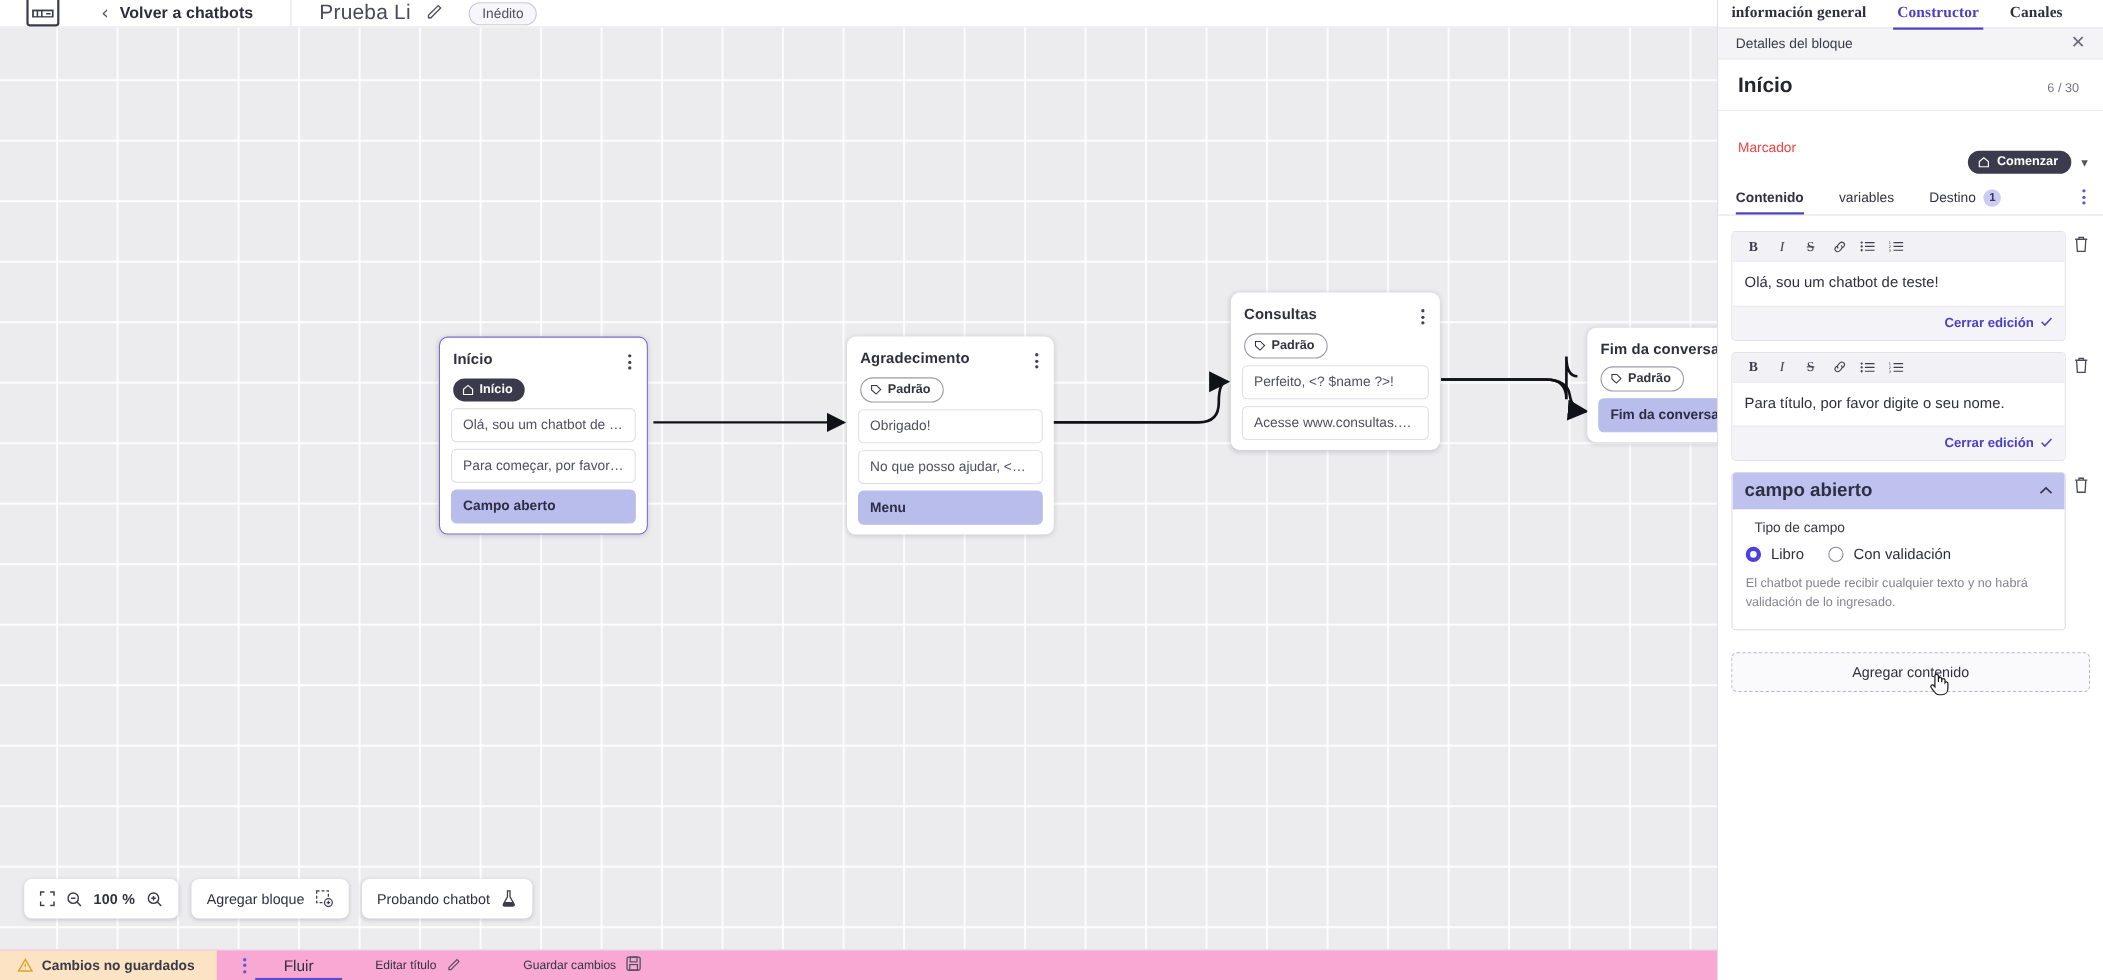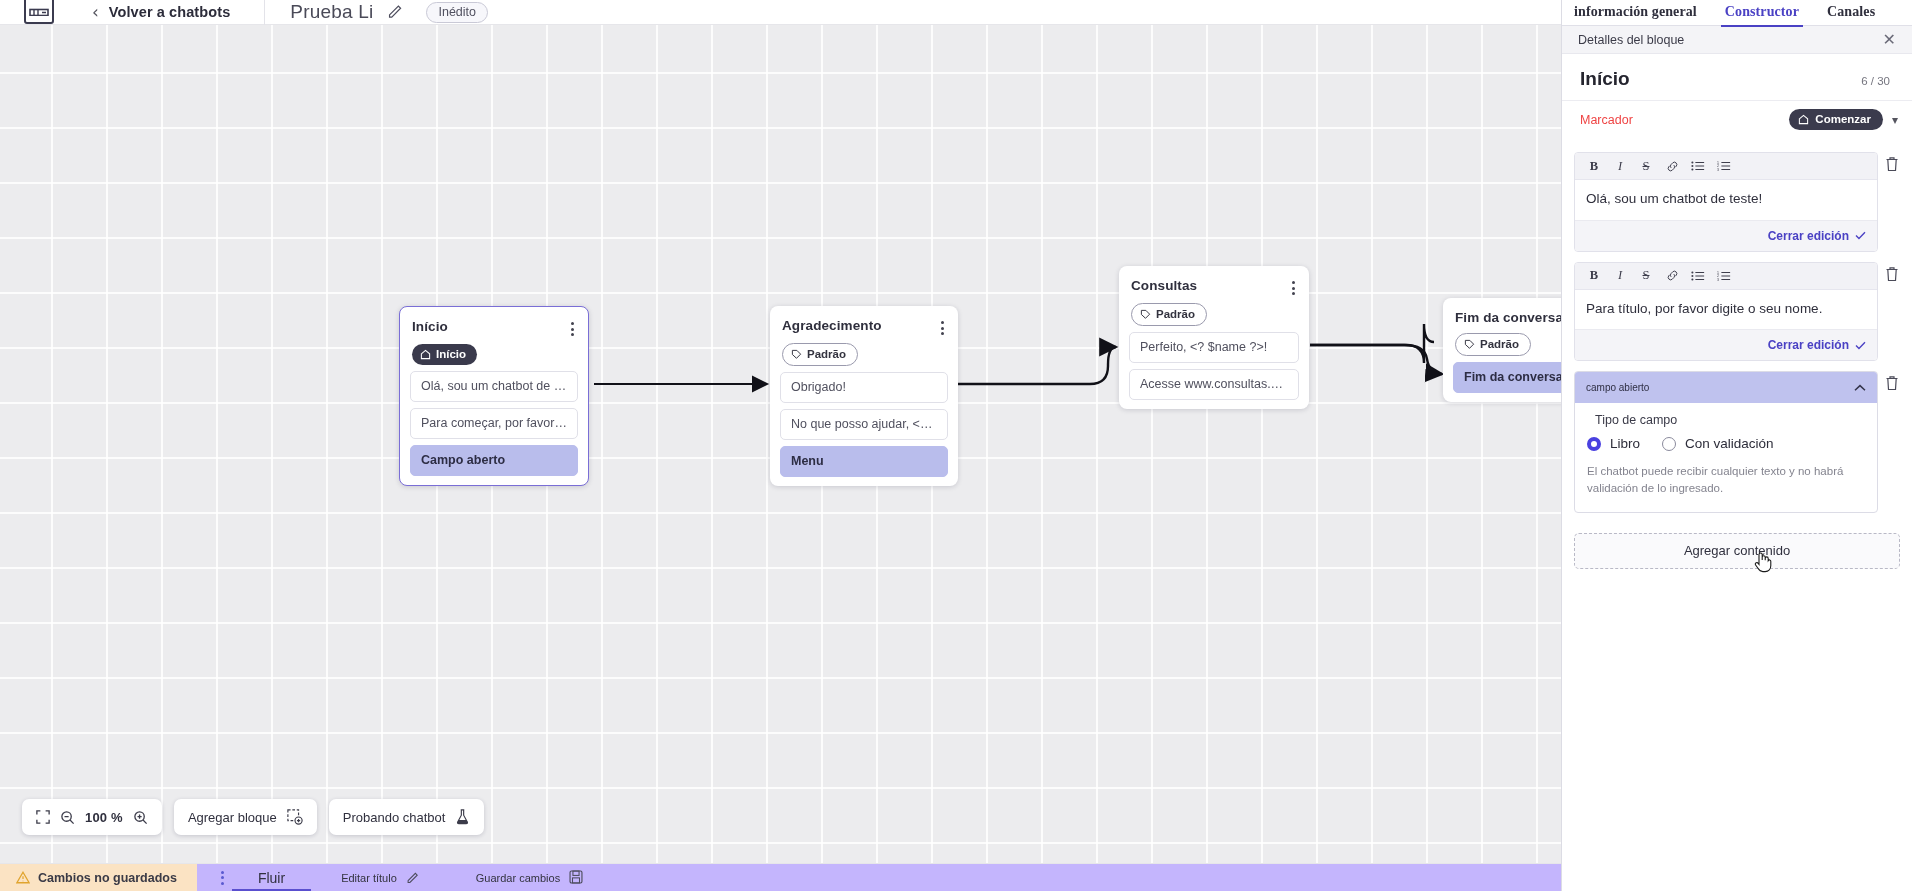--- a/index.html
+++ b/index.html
@@ -102,21 +102,21 @@
     box-shadow: 0 1px 4px rgba(30,30,60,.18);
     display: flex; align-items: center; gap: 10px; padding: 0 14px;
     font-size: 13px; color: #30303e;
   }
   .fb-pill .zoomval { font-weight: bold; font-size: 13px; letter-spacing:.2px;}
   .fb-ico { display: inline-flex; align-items: center; color: #3c3c4a; }
 
   
   .bottombar {
     position: absolute; left: 0; bottom: 0; width: 1561px; height: 28px;
-    background: #c4b5fd; border-top: 1px solid #e6e6ea;
+    background: #f9a8d4; border-top: 1px solid #e6e6ea;
     display: flex; align-items: center;
   }
   .unsaved {
     height: 28px; background: #fbe3c3; display: flex; align-items: center;
     gap: 8px; padding: 0 20px 0 16px; font-size: 12.5px; color: #3a3a46;
     font-weight: bold;
   }
   .bb-kebab { margin-left: 24px; display: flex; flex-direction: column; gap: 2.5px;}
   .bb-kebab i { width: 3px; height: 3px; border-radius: 50%; background: #5a5ad0; display:block;}
   .bb-tab {
@@ -164,21 +164,21 @@
     padding: 14px 22px 10px 18px; border-bottom: 1px solid #ececf1;
   }
   .blk-title { font-size: 19px; font-weight: bold; color: #25252f; }
   .blk-count { font-size: 11.5px; color: #75757f; }
 
   .marker-row {
     display: flex; align-items: center; justify-content: space-between;
     padding: 8px 14px 8px 18px;
   }
   .marker-lbl { font-size: 12.5px; color: #ef4444; }
-  .marker-right { display: flex; align-items: center; gap: 9px; }
+  .marker-right { display: flex; align-items: center; gap: 9px; margin-top: 28px; }
   .chip-dark {
     display: inline-flex; align-items: center; gap: 6px;
     background: #3b3b4d; color: #ffffff; border-radius: 13px;
     padding: 4px 12px 5px 9px; font-size: 11.5px; font-weight: bold;
   }
   .chev-d { color: #55555f; font-size: 12px; }
 
   .sec-tabs {
     display: flex; align-items: center; padding: 6px 0 0 16px;
     border-bottom: 1px solid #e4e4ec; position: relative; height: 30px;
@@ -238,21 +238,21 @@
 
   
   .ca-card {
     flex: 1; border-radius: 4px; overflow: hidden; border: 1px solid #dcdce6;
     background: #ffffff;
   }
   .ca-head {
     background: #bfc2ee; padding: 6px 11px 7px; display: flex;
     align-items: center; justify-content: space-between;
   }
-  .ca-head .t { font-size: 10px; color: #2f2f44; font-weight: normal;}
+  .ca-head .t { font-size: 17px; color: #2f2f44; font-weight: bold;}
   .ca-body { padding: 10px 12px 14px; }
   .ca-lbl { font-size: 12.5px; color: #3a3a48; padding-left: 8px; }
   .radios { display: flex; align-items: center; gap: 22px; margin-top: 9px; }
   .radio { display: flex; align-items: center; gap: 9px; cursor: pointer; }
   .rd {
     width: 14px; height: 14px; border-radius: 50%; border: 1.5px solid #8a8a9c;
     display: inline-block; background: #ffffff;
   }
   .rd.on { border: 4px solid #4a41e0; background: #ffffff; }
   .radio .rt { font-size: 13.5px; color: #2d2d3a; }
@@ -500,20 +500,37 @@
       <span class="chip-dark">
         <svg width="11" height="11" viewBox="0 0 16 16">
             <path d="M2 7 L8 2 L14 7 L14 14 L2 14 z" fill="none" stroke="#fff" stroke-width="1.5"></path>
           </svg>
         <span>Comenzar</span>
       </span>
       <span class="chev-d">▾</span>
     </span>
   </div>
 
+  <div class="sec-tabs">
+    <span class="stab active">
+      <span>Contenido</span>
+    </span>
+    <span class="stab">
+      <span>variables</span>
+    </span>
+    <span class="stab">
+      <span>Destino</span>
+      <span class="num-badge">1</span>
+    </span>
+    <span class="stab-kebab">
+        <i></i>
+        <i></i>
+        <i></i>
+      </span>
+  </div>
 
   <div class="panel-body">
 
     <div class="ed-row">
       <div class="ed-card">
         <div class="ed-toolbar">
           <span class="ed-btn" style="font-weight:bold;font-family:'Liberation Serif',serif;">B</span>
           <span class="ed-btn" style="font-style:italic;font-family:'Liberation Serif',serif;">I</span>
           <span class="ed-btn" style="text-decoration:line-through;font-family:'Liberation Serif',serif;">S</span>
           <span class="ed-btn">

